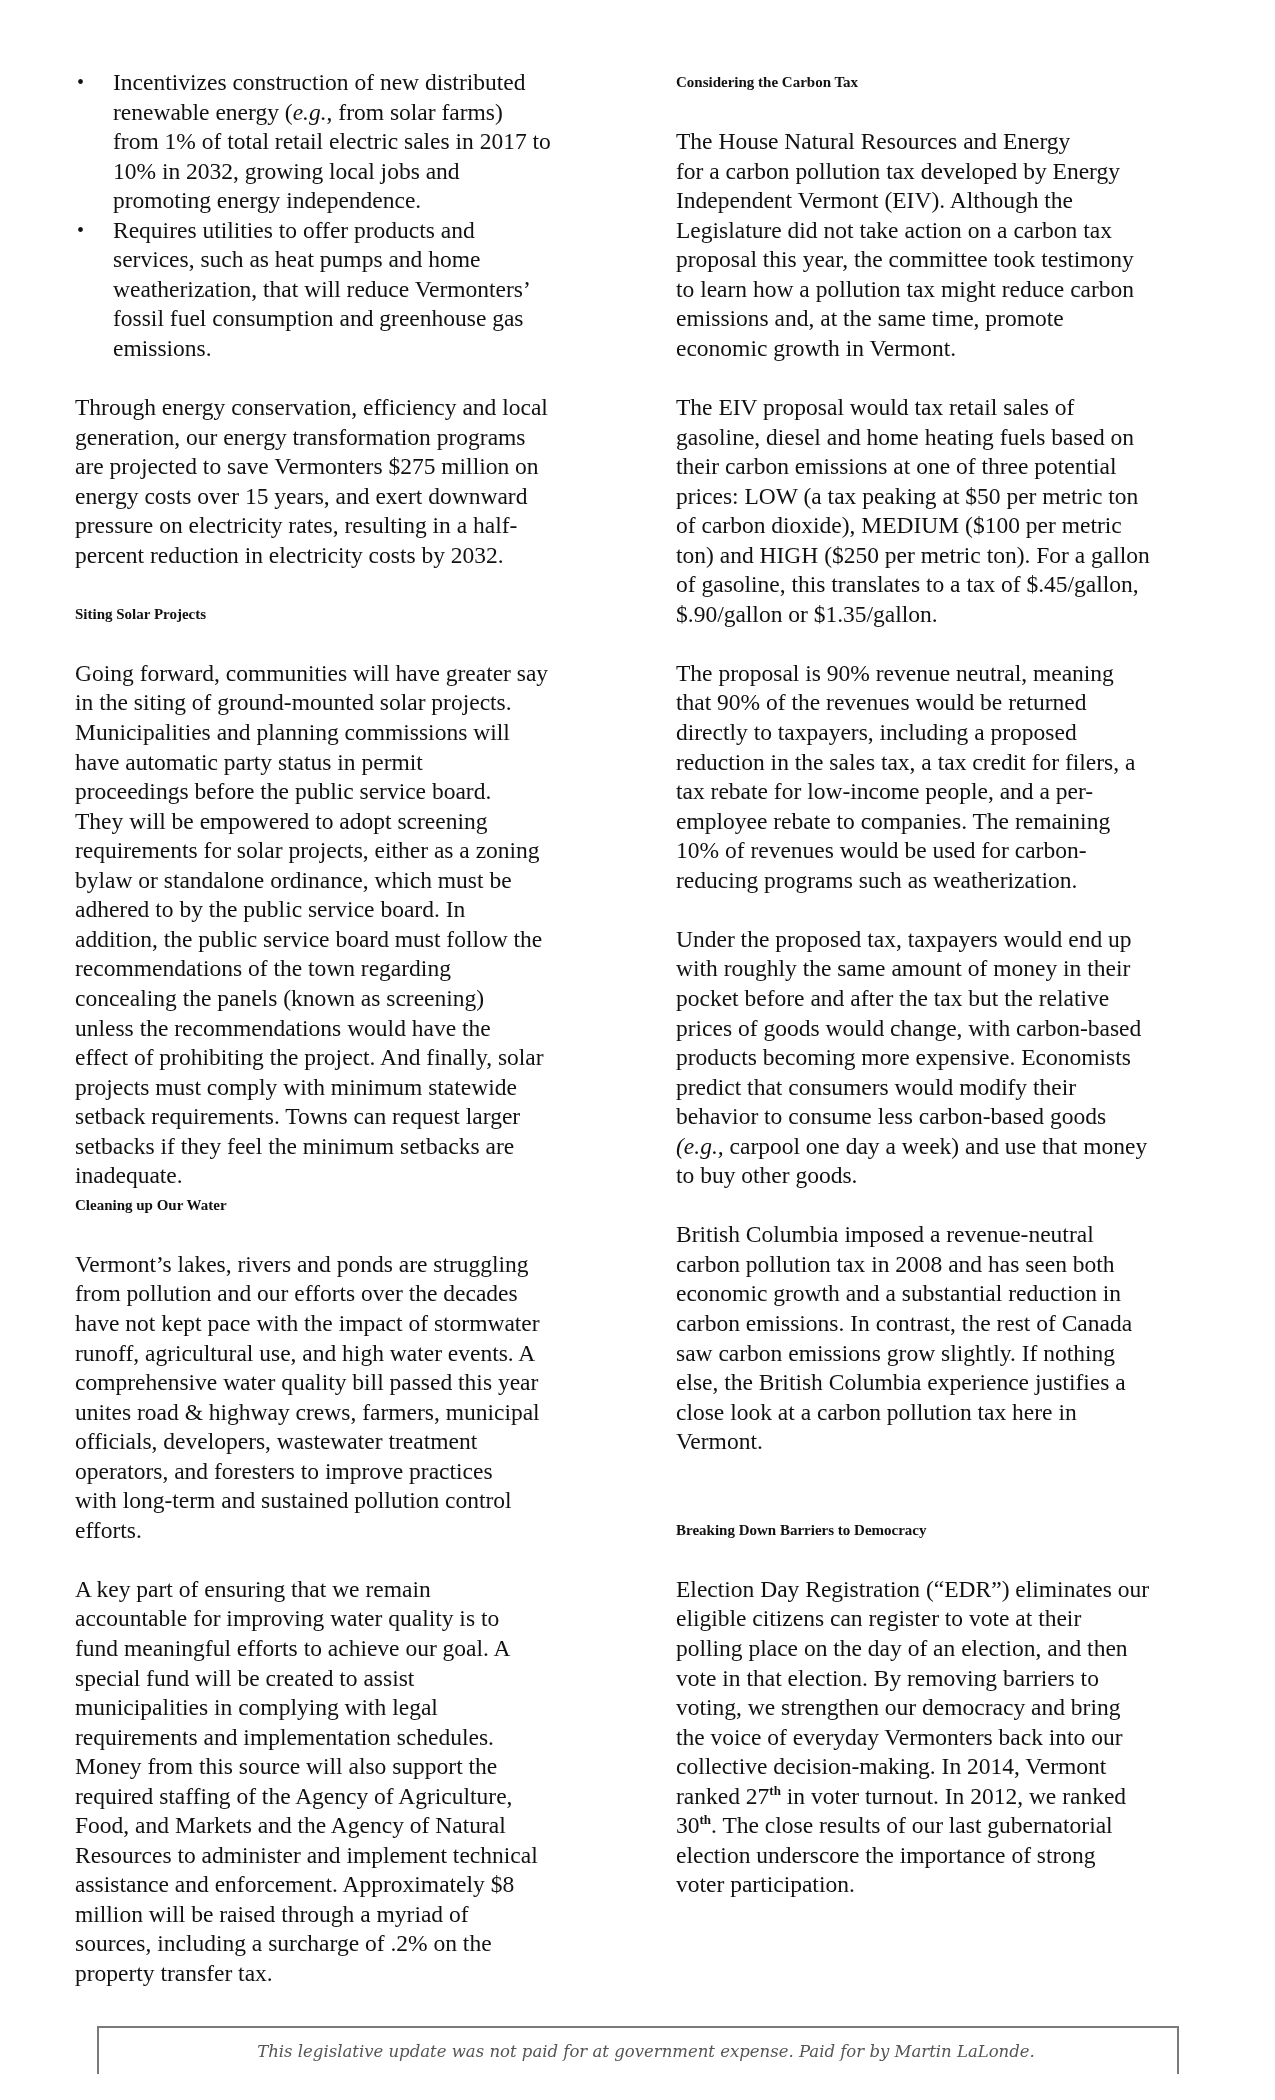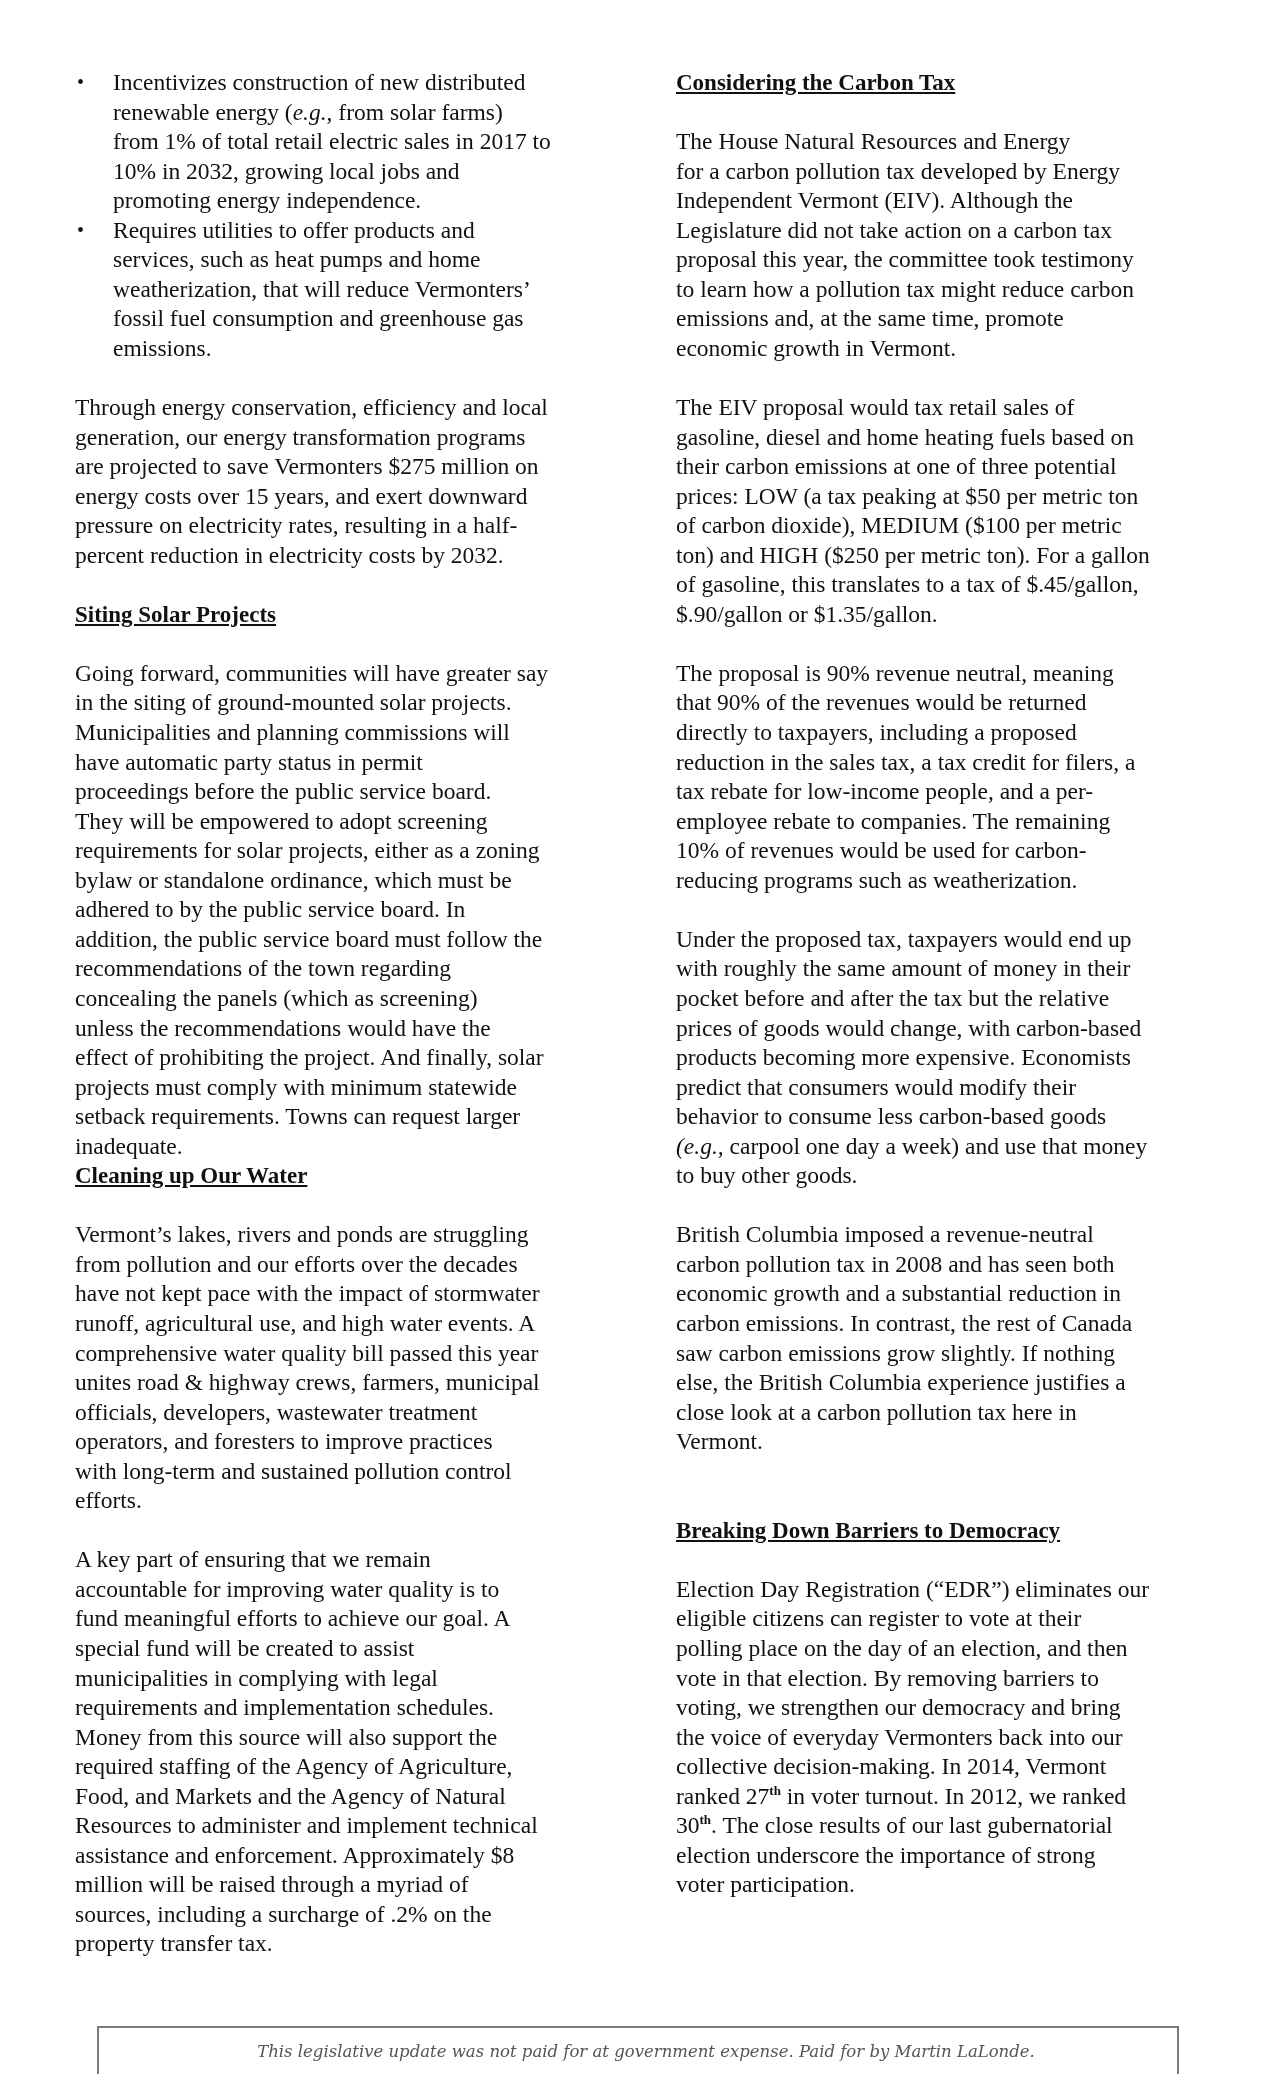--- a/index.html
+++ b/index.html
@@ -3,21 +3,21 @@
 <meta charset="utf-8">
 <style>
   html, body { margin: 0; padding: 0; background: #ffffff; }
   body { width: 1275px; height: 2100px; position: relative; overflow: hidden;
          font-family: "Liberation Serif", serif; color: #111111; }
   .col { position: absolute; top: 68px; }
   .col-left { left: 75px; width: 560px; }
   .col-right { left: 676px; width: 560px; }
   .line { display: block; height: 29.55px; line-height: 29.55px; font-size: 23.5px; white-space: nowrap; }
   .blank { display: block; height: 29.55px; }
-  .heading { font-weight: bold; font-size: 23px; text-decoration: underline; }
+  .heading { font-weight: bold; font-size: 15px; }
   .bullet-item { position: relative; padding-left: 38px; }
   .bullet-dot { position: absolute; left: 2px; top: 0; font-size: 20px; line-height: 29.55px; }
   em { font-style: italic; }
   sup { font-size: 13px; line-height: 0; vertical-align: 9px; font-weight: bold; }
   .footer-box { position: absolute; left: 97px; top: 2026px; width: 1078px; height: 46px;
                 border-top: 2px solid #7a7a7a; border-left: 2px solid #7a7a7a; border-right: 2px solid #7a7a7a; }
   .footer-text { position: absolute; left: 16px; right: 0; top: 14px; text-align: center;
                  font-family: "DejaVu Serif", serif; font-style: italic; font-size: 16.5px; color: #555555; }
 </style>
 </head>
@@ -61,25 +61,26 @@
       <span class="line">in the siting of ground-mounted solar projects.</span>
       <span class="line">Municipalities and planning commissions will</span>
       <span class="line">have automatic party status in permit</span>
       <span class="line">proceedings before the public service board.</span>
       <span class="line">They will be empowered to adopt screening</span>
       <span class="line">requirements for solar projects, either as a zoning</span>
       <span class="line">bylaw or standalone ordinance, which must be</span>
       <span class="line">adhered to by the public service board. In</span>
       <span class="line">addition, the public service board must follow the</span>
       <span class="line">recommendations of the town regarding</span>
-      <span class="line">concealing the panels (which as screening)</span>
+      <span class="line">concealing the panels (known as screening)</span>
       <span class="line">unless the recommendations would have the</span>
       <span class="line">effect of prohibiting the project. And finally, solar</span>
       <span class="line">projects must comply with minimum statewide</span>
       <span class="line">setback requirements.  Towns can request larger</span>
+      <span class="line">setbacks if they feel the minimum setbacks are</span>
       <span class="line">inadequate.</span>
     </div>
   <span class="line heading">Cleaning up Our Water</span>
   <span class="blank"></span>
   <div>
       <span class="line">Vermont’s lakes, rivers and ponds are struggling</span>
       <span class="line">from pollution and our efforts over the decades</span>
       <span class="line">have not kept pace with the impact of stormwater</span>
       <span class="line">runoff, agricultural use, and high water events. A</span>
       <span class="line">comprehensive water quality bill passed this year</span>

